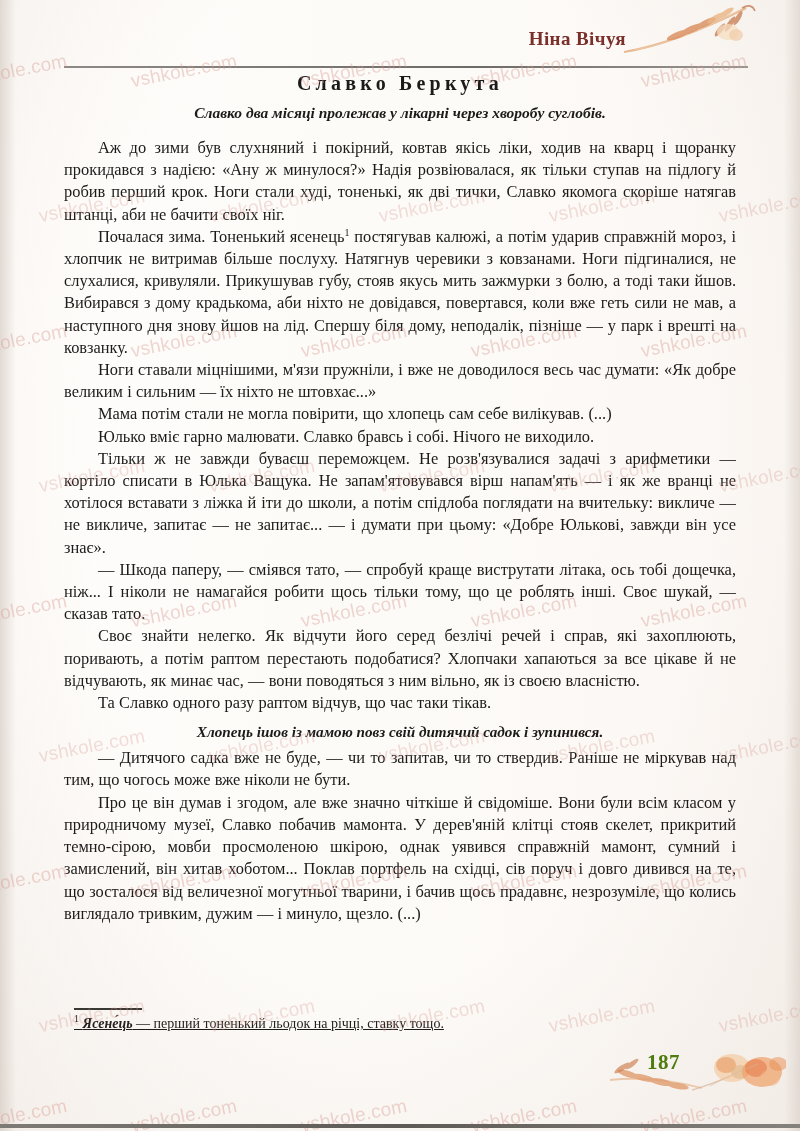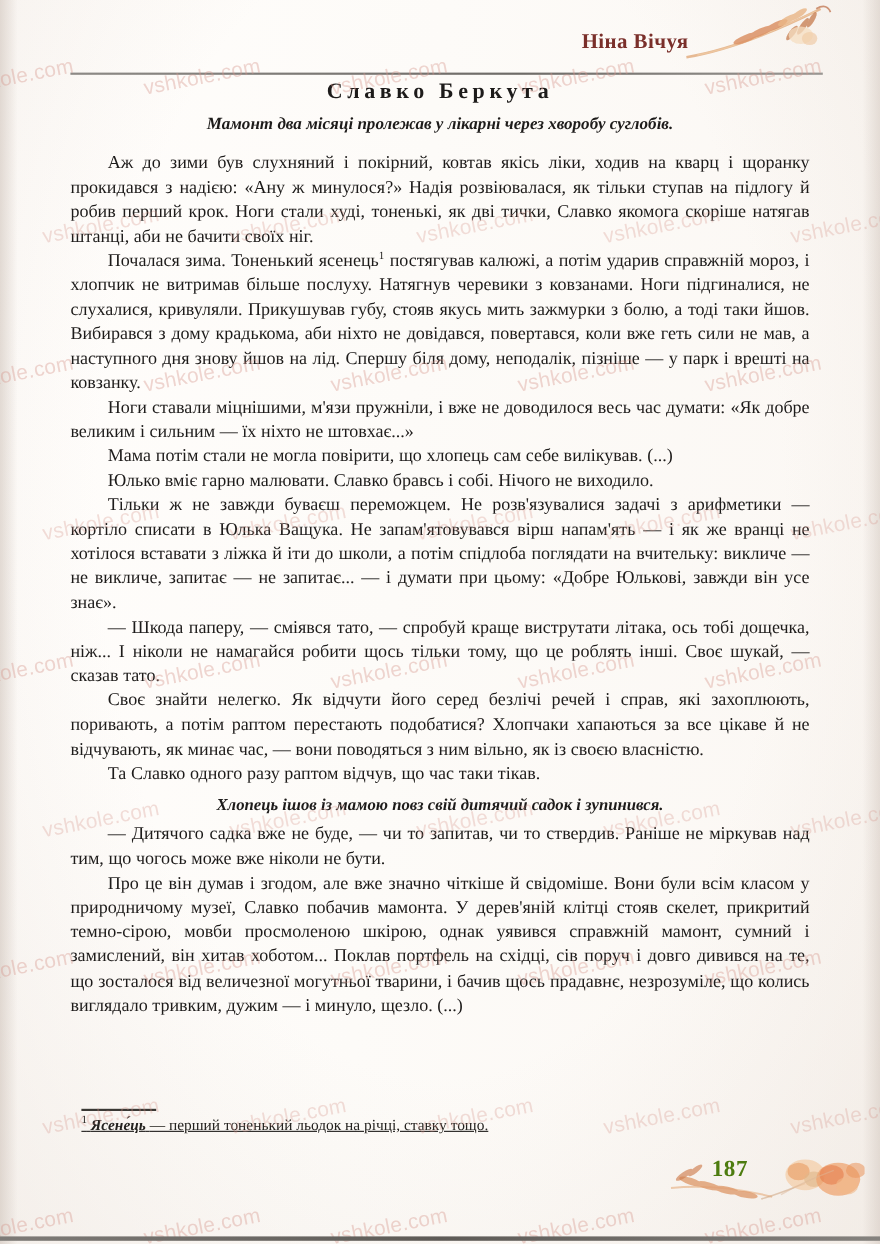--- a/index.html
+++ b/index.html
@@ -239,21 +239,21 @@
         <ellipse cx="112" cy="30" rx="11" ry="8" fill="#f5dcbe" opacity="0.75"></ellipse>
         <ellipse cx="120" cy="33" rx="7" ry="6" fill="#efc9a2" opacity="0.7"></ellipse>
         <path d="M126 6 C133 2 137 4 139 9" stroke="#b85f35" stroke-width="1.6" fill="none" opacity="0.7"></path>
       </g>
     </svg>
   </div>
 
   <div class="content">
 
     <h1 class="story-title">Славко Беркута</h1>
-    <div class="story-lead">Мамонт два місяці пролежав у лікарні через хворобу суглобів.</div>
+    <div class="story-lead">Славко два місяці пролежав у лікарні через хворобу суглобів.</div>
 
     <p class="body first">Аж до зими був слухняний і покірний, ковтав якісь ліки, ходив на кварц і щоранку прокидався з надією: «Ану ж минулося?» Надія розвіювалася, як тільки ступав на підлогу й робив перший крок. Ноги стали худі, тоненькі, як дві тички, Славко якомога скоріше натягав штанці, аби не бачити своїх ніг.</p>
 
     <p class="body" id="para-footnote">Почалася зима. Тоненький ясенець<sup class="fnref">1</sup> постягував калюжі, а потім ударив справжній мороз, і хлопчик не витримав більше послуху. Натягнув черевики з ковзанами. Ноги підгиналися, не слухалися, кривуляли. Прикушував губу, стояв якусь мить зажмурки з болю, а тоді таки йшов. Вибирався з дому крадькома, аби ніхто не довідався, повертався, коли вже геть сили не мав, а наступного дня знову йшов на лід. Спершу біля дому, неподалік, пізніше — у парк і врешті на ковзанку.</p>
 
     <p class="body">Ноги ставали міцнішими, м'язи пружніли, і вже не доводилося весь час думати: «Як добре великим і сильним — їх ніхто не штовхає...»</p>
     <p class="body">Мама потім стали не могла повірити, що хлопець сам себе вилікував. (...)</p>
     <p class="body">Юлько вміє гарно малювати. Славко бравсь і собі. Нічого не виходило.</p>
     <p class="body">Тільки ж не завжди буваєш переможцем. Не розв'язувалися задачі з арифметики — кортіло списати в Юлька Ващука. Не запам'ятовувався вірш напам'ять — і як же вранці не хотілося вставати з ліжка й іти до школи, а потім спідлоба поглядати на вчительку: викличе — не викличе, запитає — не запитає... — і думати при цьому: «Добре Юлькові, завжди він усе знає».</p>
     <p class="body">— Шкода паперу, — сміявся тато, — спробуй краще виструтати літака, ось тобі дощечка, ніж... І ніколи не намагайся робити щось тільки тому, що це роблять інші. Своє шукай, — сказав тато.</p>

